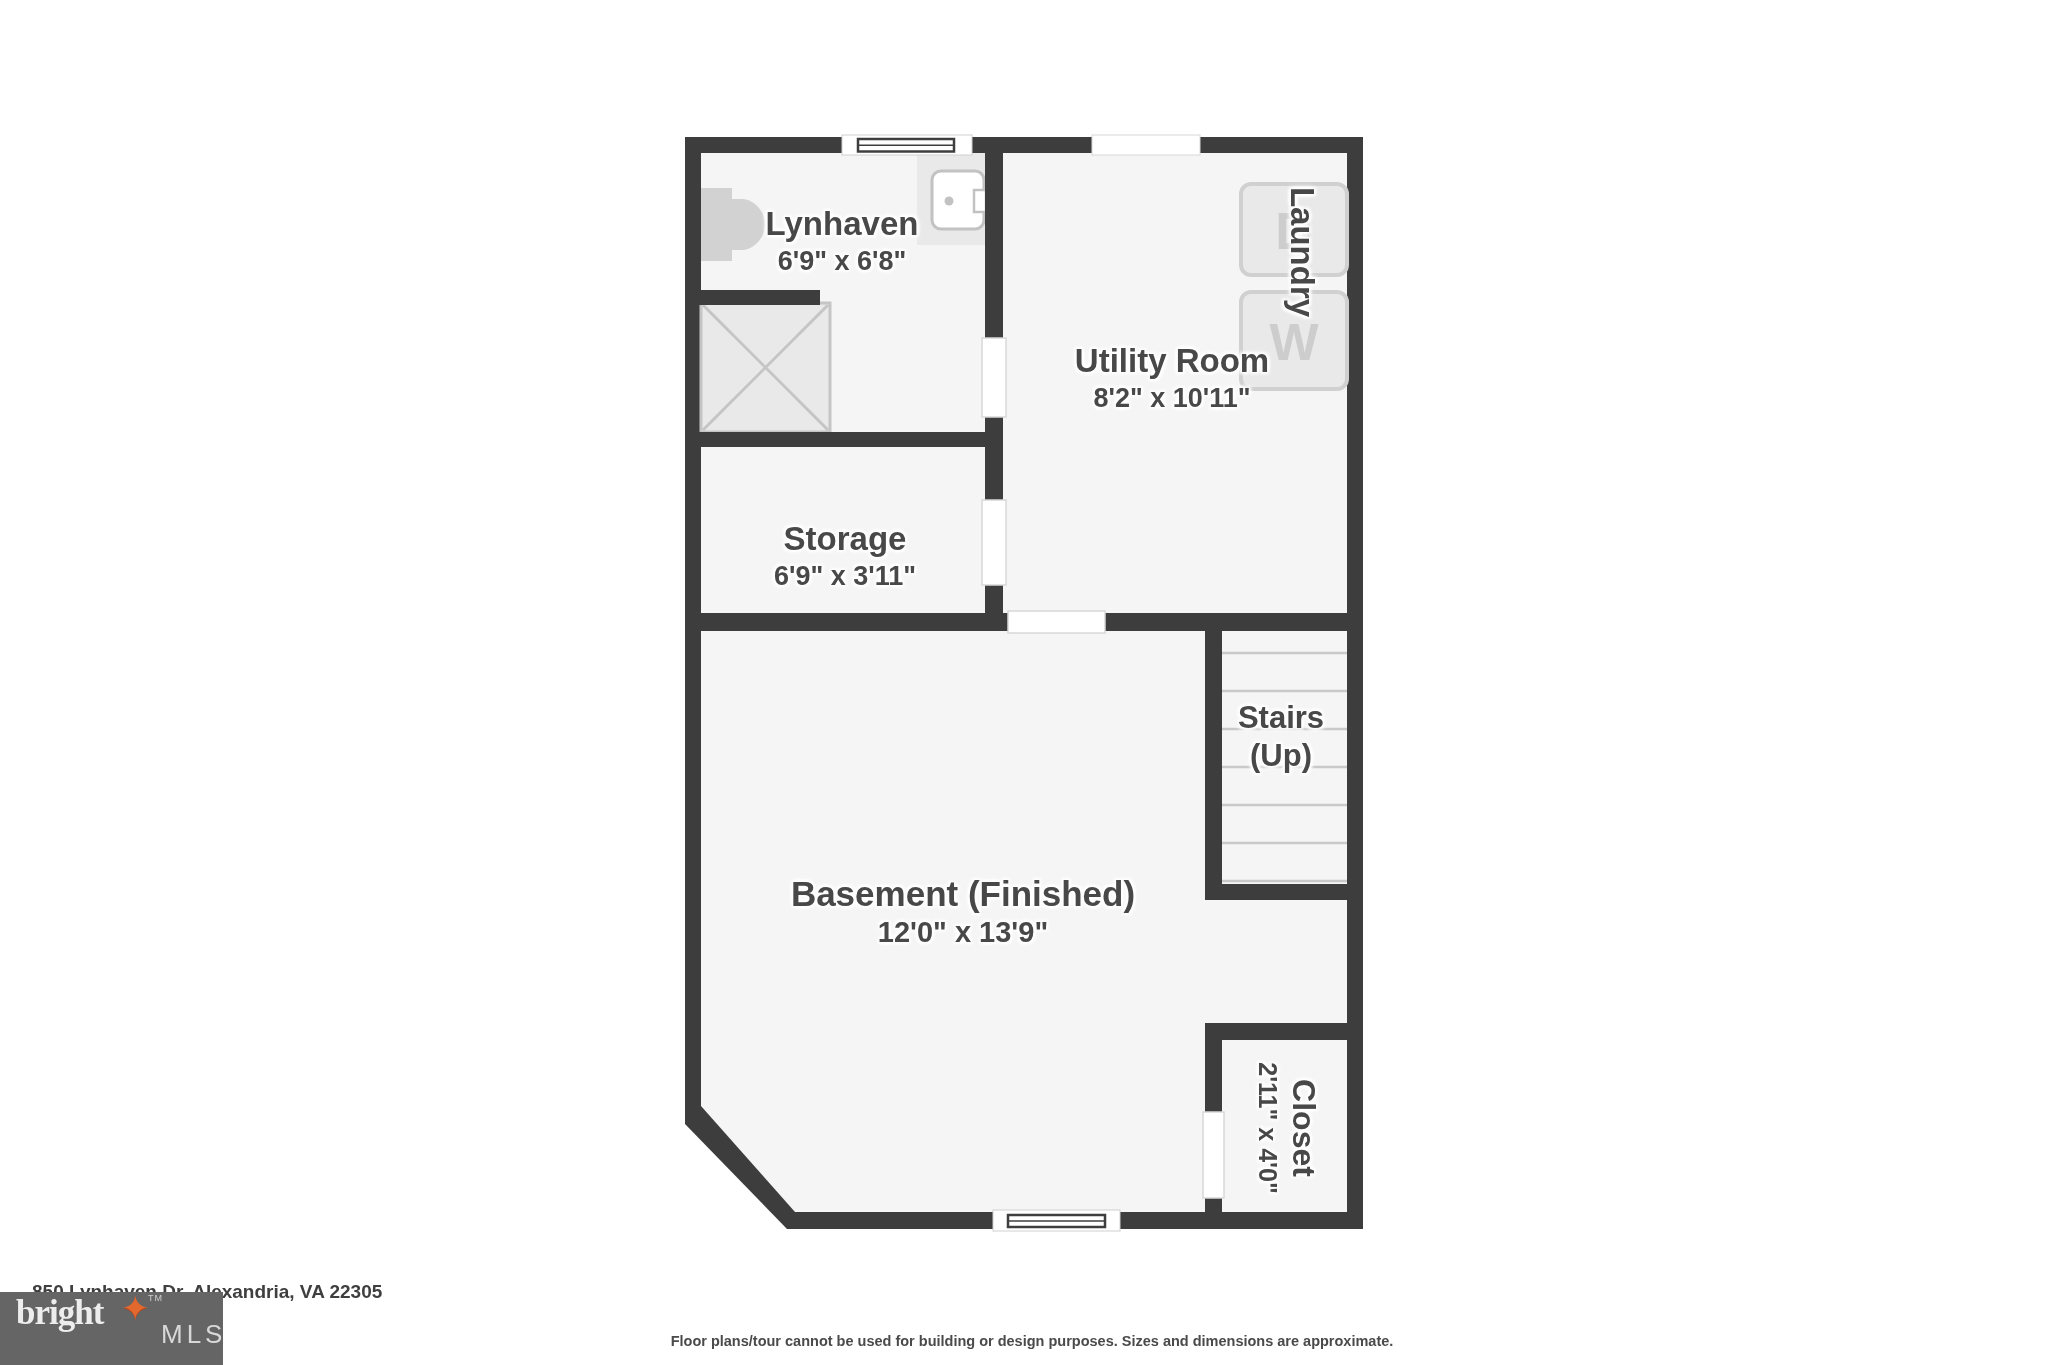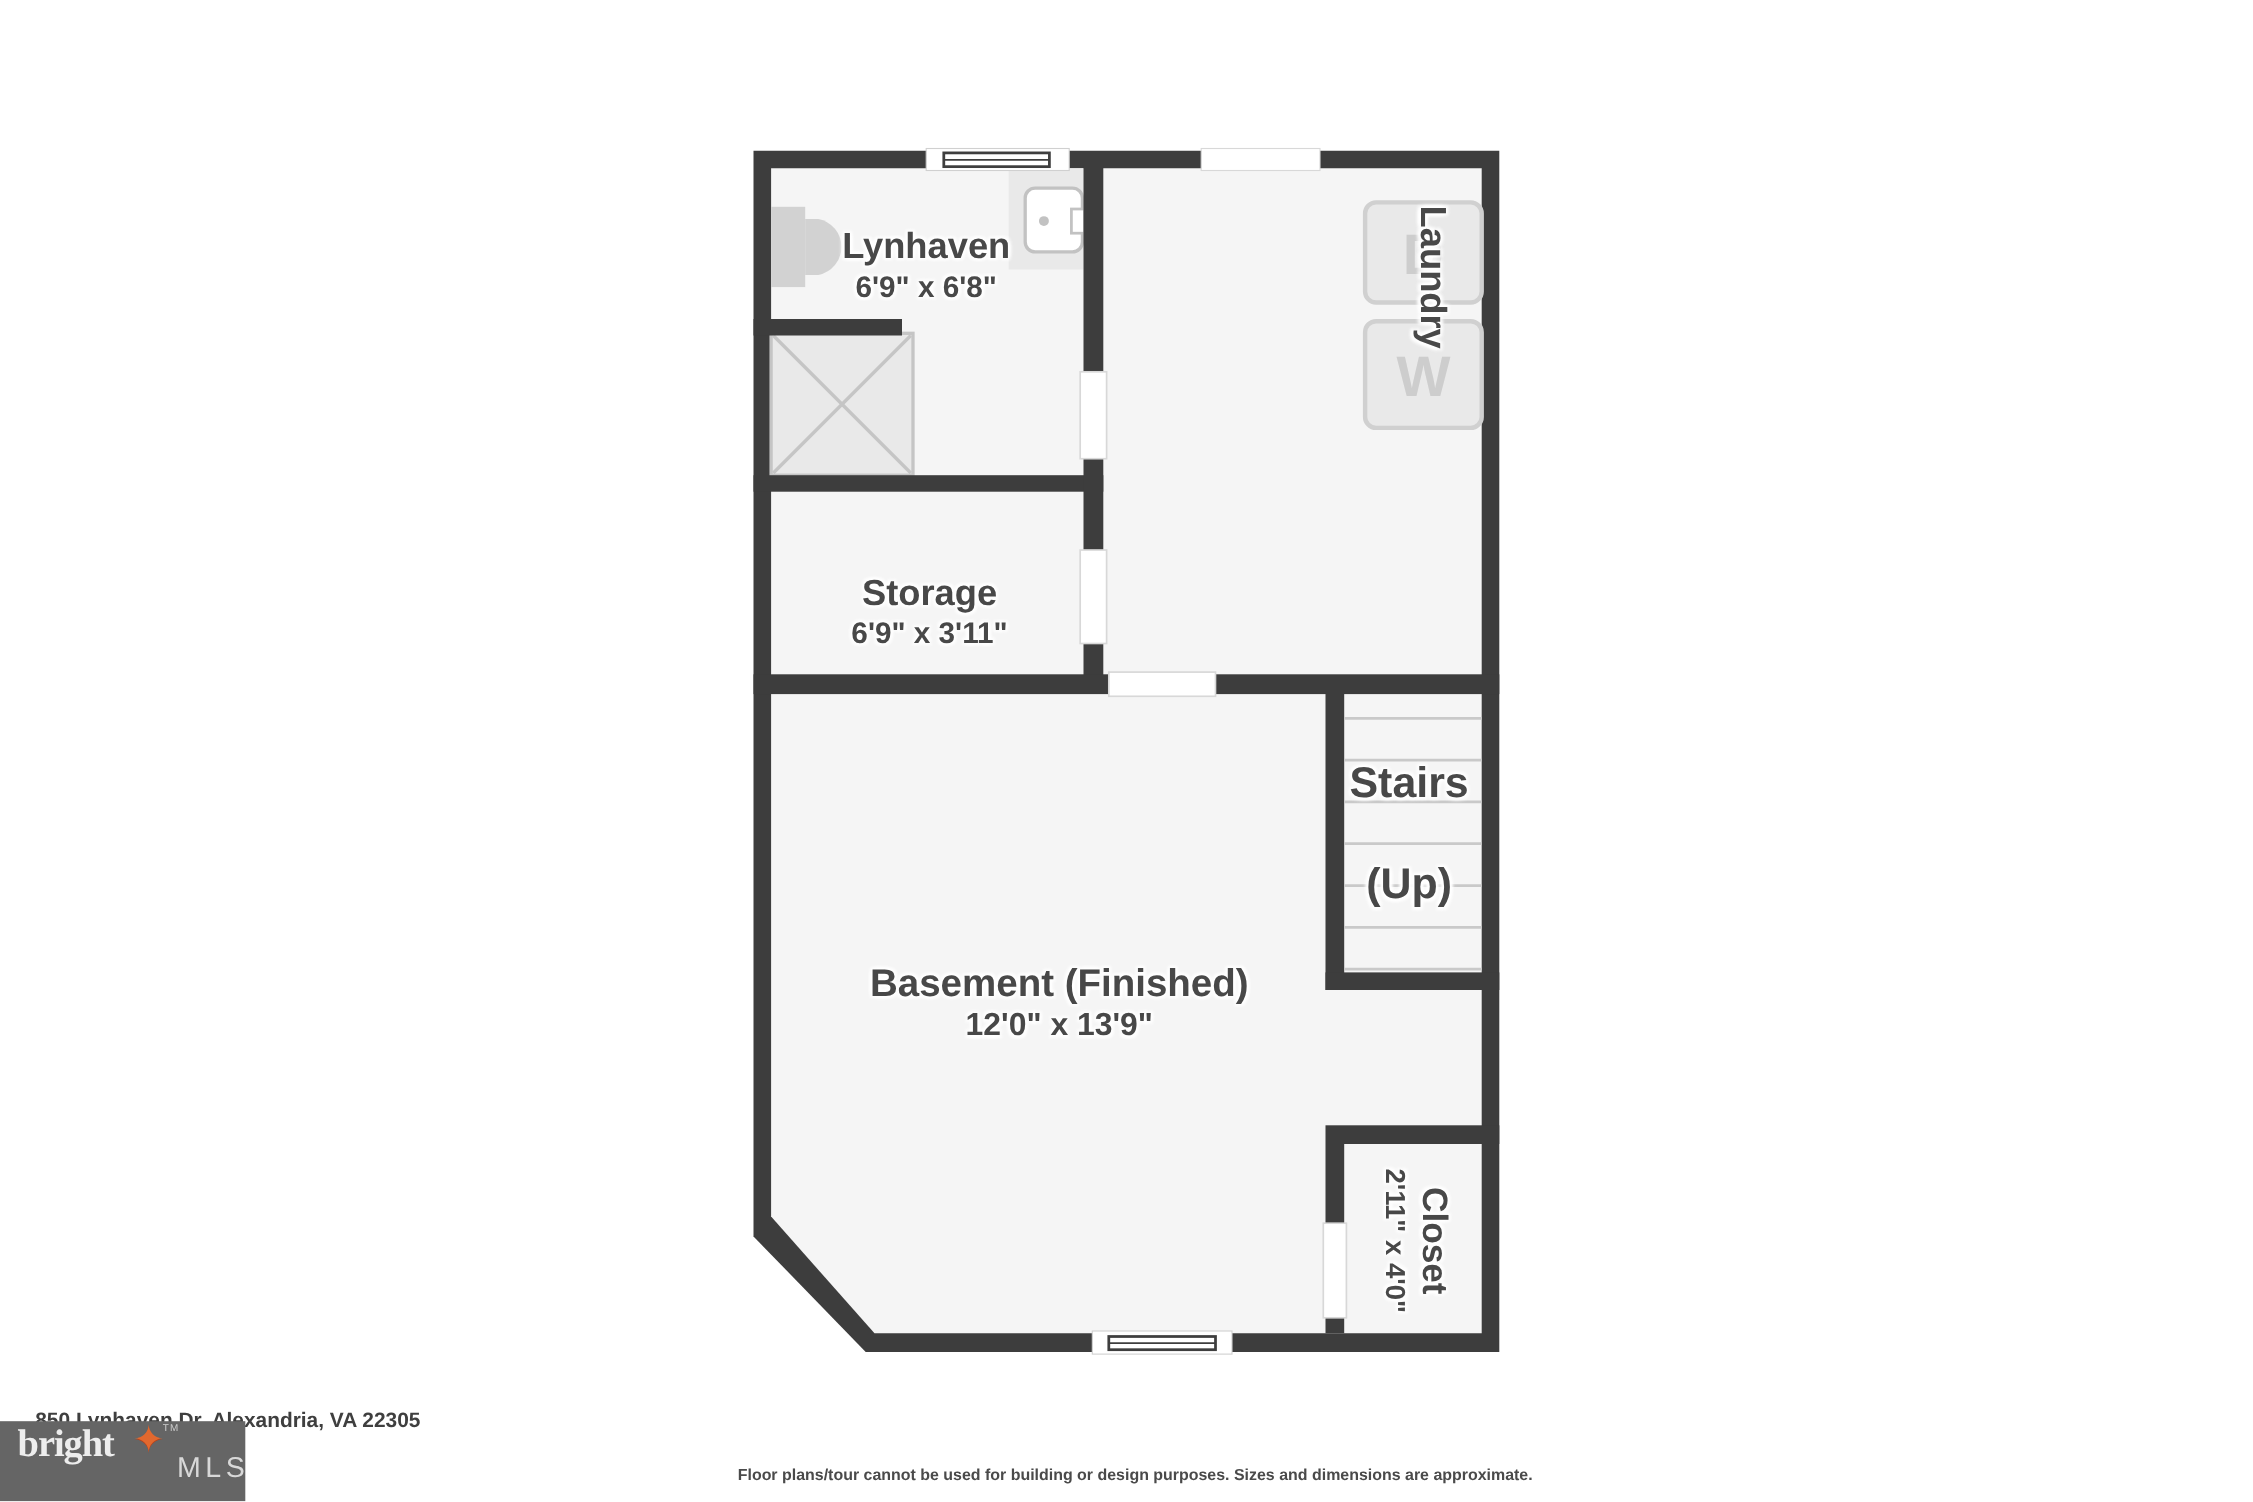--- a/index.html
+++ b/index.html
@@ -11,21 +11,21 @@
   .room-label{
     position:absolute;transform:translate(-50%,-50%);
     text-align:center;color:#484848;font-weight:700;white-space:nowrap;line-height:1.24;
     text-shadow:-2px -2px 3px #fff,2px -2px 3px #fff,-2px 2px 3px #fff,2px 2px 3px #fff,0 0 7px #fff;
   }
   .room-label.rot{transform:translate(-50%,-50%) rotate(90deg);}
   .name{font-size:33px;}
   .dims{font-size:27px;}
   .name-lg{font-size:35px;}
   .dims-lg{font-size:29px;}
-  .name-sm{font-size:39px;margin-top:44px;}
+  .name-sm{font-size:31px;}
   .closet-name{font-size:32px;}
   .closet-dims{font-size:25px;}
   .address{
     position:absolute;left:32px;top:1281px;font-size:19px;font-weight:700;color:#3f3f3f;z-index:1;
   }
   .disclaimer{
     position:absolute;left:1032px;top:1341px;transform:translate(-50%,-50%);
     font-size:14.5px;font-weight:700;color:#4a4a4a;white-space:nowrap;
   }
   .logo-box{
@@ -121,20 +121,24 @@
       <line x1="1222" y1="843" x2="1347" y2="843"></line>
       <line x1="1222" y1="881" x2="1347" y2="881"></line>
     </g>
   </svg>
 
   <div class="room-label" style="left:842px;top:241px;">
     <div class="name">Lynhaven</div>
     <div class="dims">6'9" x 6'8"</div>
   </div>
 
+  <div class="room-label" style="left:1172px;top:378px;">
+    <div class="name">Utility Room</div>
+    <div class="dims">8'2" x 10'11"</div>
+  </div>
 
   <div class="room-label rot" style="left:1302px;top:252px;">
     <div class="name">Laundry</div>
   </div>
 
   <div class="room-label" style="left:845px;top:556px;">
     <div class="name">Storage</div>
     <div class="dims">6'9" x 3'11"</div>
   </div>
 

